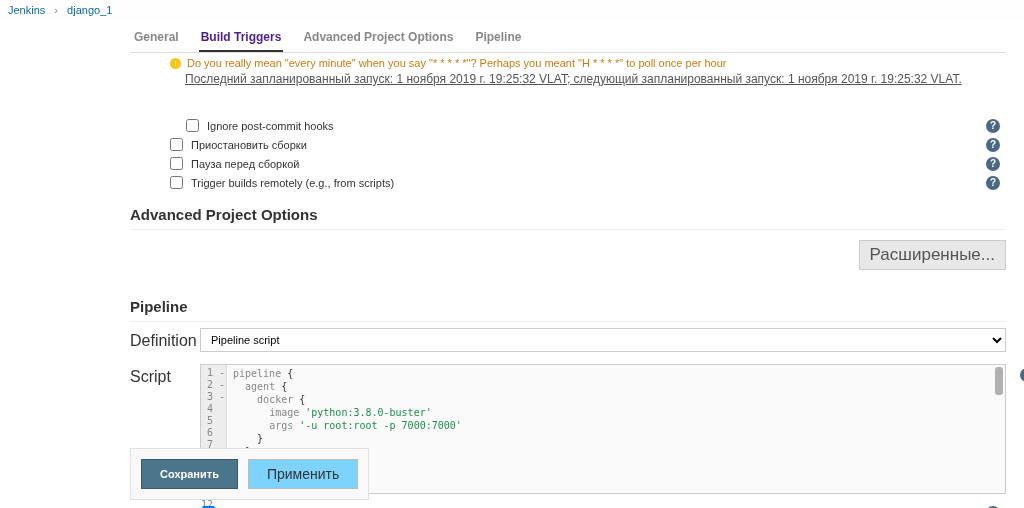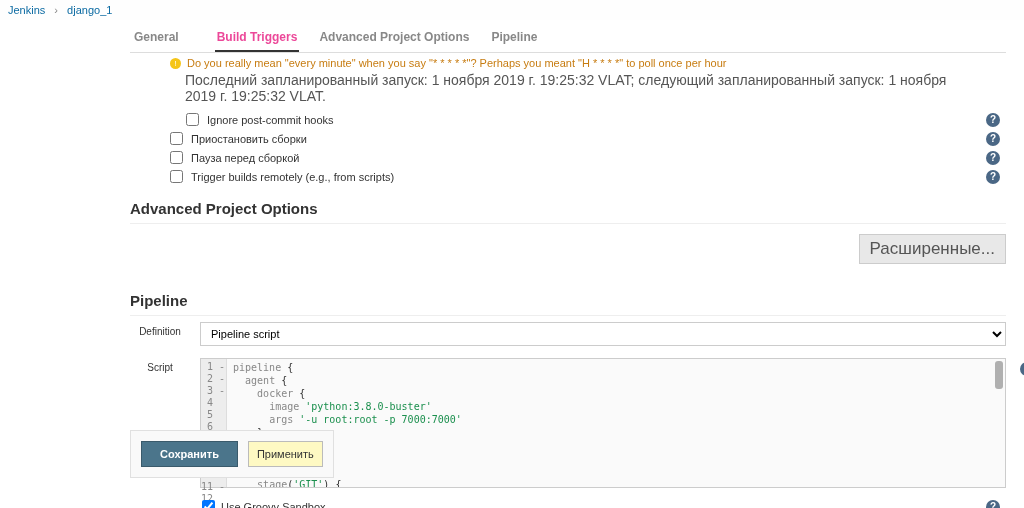--- a/index.html
+++ b/index.html
@@ -4,48 +4,48 @@
 <style>
 * { box-sizing: border-box; margin: 0; padding: 0; }
 body { font-family: Arial, Helvetica, sans-serif; font-size: 11px; background: #fff; color: #333; }
 .container { width: 1024px; height: 508px; position: relative; }
 .breadcrumb { padding: 4px 8px; font-size: 11px; color: #555; background: #fefefe; }
 .breadcrumb a { color: #0b6aa2; text-decoration: none; }
 .breadcrumb .sep { color: #888; padding: 0 6px; }
 .main { margin-left: 130px; margin-right: 18px; }
 .tabs { display: flex; gap: 18px; border-bottom: 1px solid #ddd; padding: 6px 2px 0; font-size: 12px; }
 .tabs .tab { color: #888; padding: 4px 2px 6px; cursor: pointer; font-weight: bold; }
-.tabs .tab.active { color: #ec4899; font-weight: bold; border-bottom: 2px solid #333; margin-left: 16px; }
+.tabs .tab.active { color: #4c1d95; font-weight: bold; border-bottom: 2px solid #333; }
 .warning-row { display: flex; align-items: center; gap: 6px; padding: 4px 40px 2px; }
 .warn-icon { width: 11px; height: 11px; border-radius: 50%; background: #f5c518; display: inline-flex; align-items: center; justify-content: center; font-size: 8px; color: #fff; }
 .warning-text { color: #c77c11; font-size: 11px; }
-.sub-info { color: #555; font-size: 14px; padding: 1px 40px 6px 55px; }
+.sub-info { color: #555; font-size: 12px; padding: 1px 40px 6px 55px; text-decoration: underline; }
 .check-row { display: flex; align-items: center; gap: 8px; padding: 3px 40px; position: relative; }
 .check-row input { margin: 0; }
 .check-row label { color: #333; }
 .help { position: absolute; right: 6px; width: 14px; height: 14px; border-radius: 50%; background: #4a6785; color: #fff; font-size: 10px; display: inline-flex; align-items: center; justify-content: center; font-weight: bold; cursor: pointer; }
 .section-head { font-size: 15px; font-weight: bold; padding: 14px 0 6px; border-bottom: 1px solid #eee; color: #333; }
 .adv-row { display: flex; justify-content: flex-end; padding: 10px 0 14px; }
 .btn-adv { background: #e8e8e8; border: 1px solid #ccc; padding: 4px 10px; font-size: 17px; color: #555; cursor: pointer; }
 .form-row { display: flex; padding: 6px 0; align-items: flex-start; }
-.form-label { width: 70px; text-align: center; padding: 4px 10px 0 0; color: #333; font-size: 10px; }
+.form-label { width: 70px; text-align: left; padding: 4px 10px 0 0; color: #333; font-size: 16px; }
 .form-field { flex: 1; position: relative; border-radius: 12px; }
 .select { width: 100%; padding: 4px 6px; border: 1px solid #ccc; background: #fff; font-size: 11px; }
 .editor-wrap { border: 1px solid #ccc; background: #f7f7f7; position: relative; height: 130px; display: flex; }
 .gutter { width: 26px; background: #ededed; border-right: 1px solid #ddd; color: #888; font-family: Consolas, monospace; font-size: 10px; text-align: right; padding: 2px 4px 2px 0; line-height: 12px; white-space: pre; }
 .code { flex: 1; font-family: Consolas, monospace; font-size: 10px; padding: 2px 6px; line-height: 13px; white-space: pre; color: #333; overflow: hidden; background: #fafafa; }
 .code .kw { color: #888; }
 .code .str { color: #1a8f4d; }
 .scroll-handle { position: absolute; right: 2px; top: 2px; width: 8px; height: 28px; background: #b0b0b0; border-radius: 3px; }
 .sandbox-row { display: flex; align-items: center; gap: 6px; padding: 6px 0 4px 72px; position: relative; }
 .link-row { padding: 4px 0 12px 72px; }
 .link-row a { color: #0b6aa2; text-decoration: underline; font-size: 11px; }
-.footer-btns { position: absolute; bottom: 30px; left: 130px; display: flex; gap: 10px; background: #f9f9f9; border: 1px solid #e0e0e0; padding: 10px; }
+.footer-btns { position: absolute; bottom: 8px; left: 130px; display: flex; gap: 10px; background: #f9f9f9; border: 1px solid #e0e0e0; padding: 10px; }
 .btn-primary { background: #4b758b; color: #fff; border: 1px solid #3a5a6b; padding: 6px 18px; font-size: 11px; font-weight: bold; cursor: pointer; }
-.btn-secondary { background: #fef9c3; color: #333; border: 1px solid #bbb; padding: 6px 8px; font-size: 11px; cursor: pointer; }
+.btn-secondary { background: #7dd3fc; color: #333; border: 1px solid #bbb; padding: 6px 18px; font-size: 14px; cursor: pointer; }
 .help-inline { position: absolute; right: -28px; top: 4px; width: 14px; height: 14px; border-radius: 50%; background: #4a6785; color: #fff; font-size: 10px; display: inline-flex; align-items: center; justify-content: center; font-weight: bold; cursor: pointer; }
 .pl-row { position: relative; }
 </style>
 </head>
 <body>
 
 <div class="container">
 
   <div class="breadcrumb">
     <a>Jenkins</a>
@@ -61,21 +61,21 @@
       <div class="tab">Advanced Project Options</div>
       <div class="tab">Pipeline</div>
     </div>
 
     <div class="warning-row">
       <span class="warn-icon">!</span>
       <span class="warning-text">Do you really mean "every minute" when you say "* * * * *"? Perhaps you meant "H * * * *" to poll once per hour</span>
     </div>
     <div class="sub-info">Последний запланированный запуск: 1 ноября 2019 г. 19:25:32 VLAT; следующий запланированный запуск: 1 ноября 2019 г. 19:25:32 VLAT.</div>
 
-    <div class="check-row" style="padding-left:56px;">
+    <div class="check-row" style="padding-left:56px;margin-top:24px;">
       <input type="checkbox" style="">
       <label>Ignore post-commit hooks</label>
       <span class="help">?</span>
     </div>
     <div class="check-row">
       <input type="checkbox" style="">
       <label>Приостановить сборки</label>
       <span class="help">?</span>
     </div>
     <div class="check-row">

